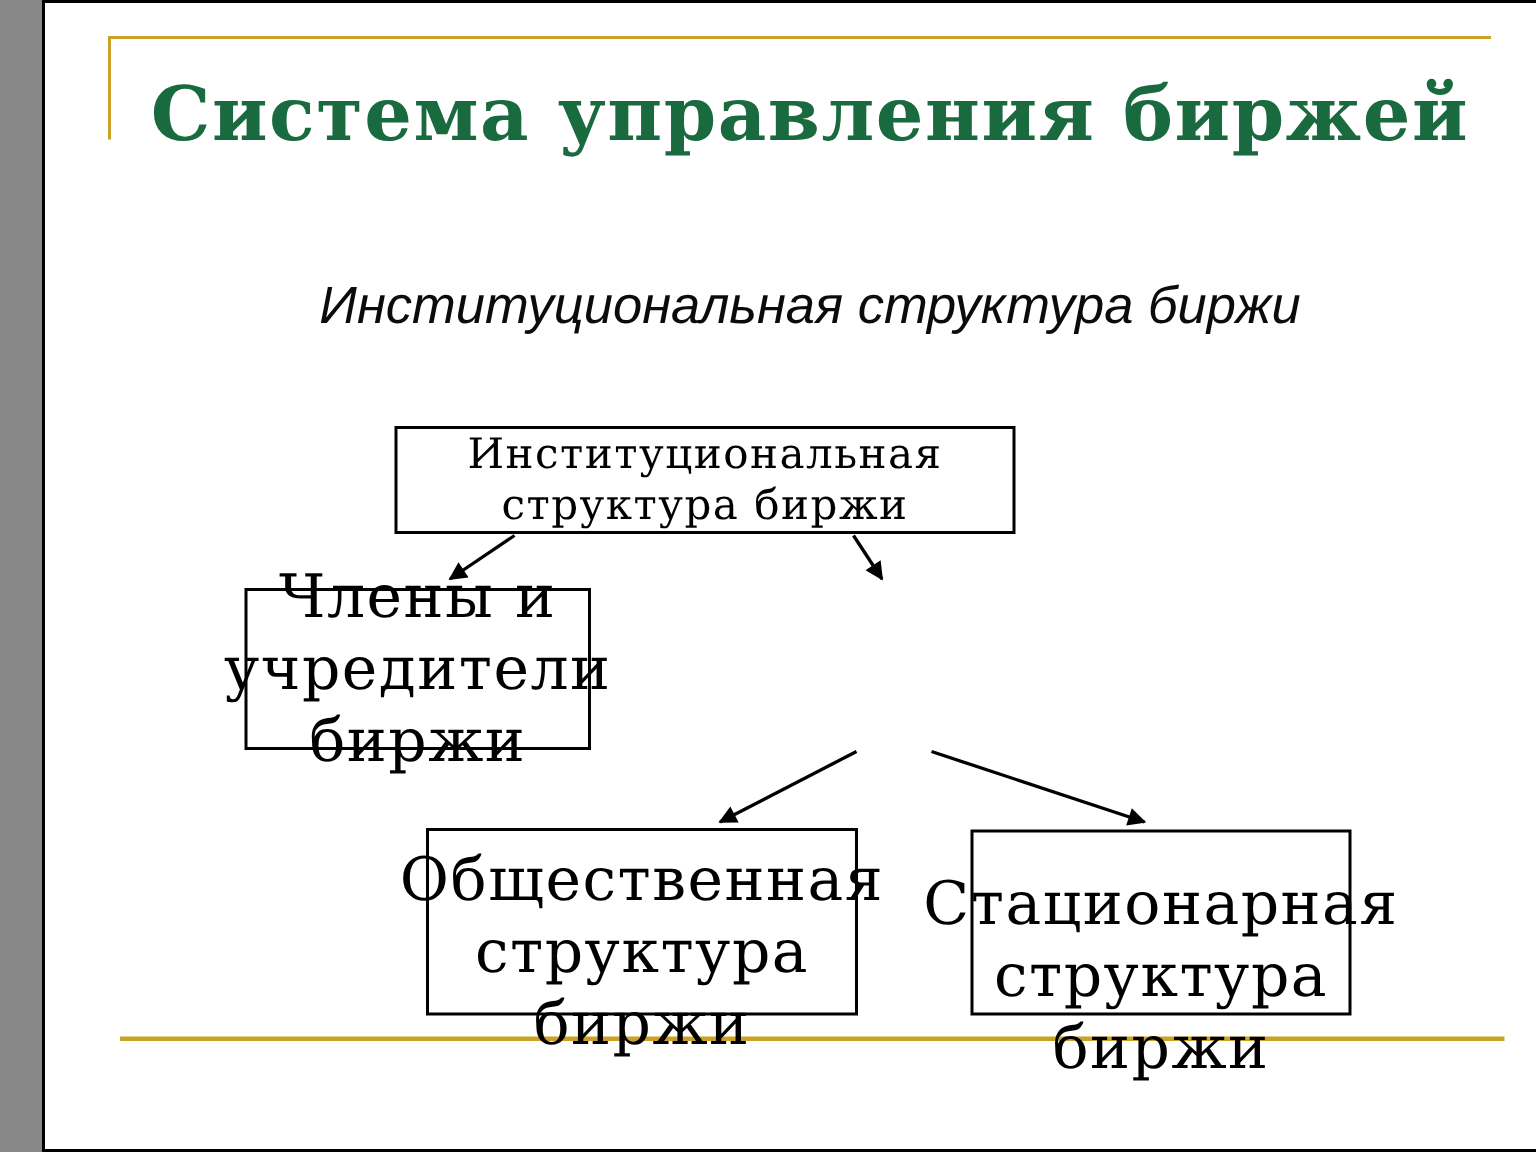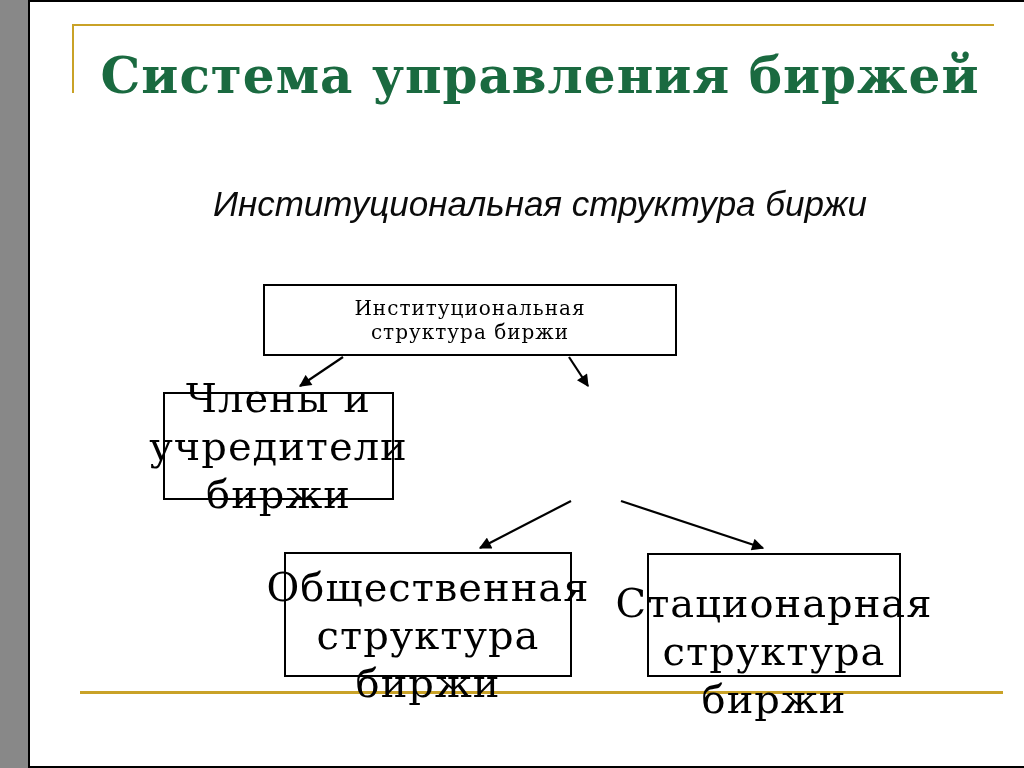--- a/index.html
+++ b/index.html
@@ -59,21 +59,21 @@
     align-items: center;
     justify-content: center;
     text-align: center;
     white-space: pre-line;
     font-family: "DejaVu Serif", "Liberation Serif", serif;
     font-size: 40px;
     line-height: 1.2;
     letter-spacing: 1px;
     color: #000;
   }
-  .node-root       { left: 233px; top: 282px; width: 414px; height: 72px;  font-size: 20px; }
+  .node-root       { left: 233px; top: 282px; width: 414px; height: 72px;  font-size: 28px; }
   .node-members    { left: 133px; top: 390px; width: 231px; height: 108px; }
   .node-organs     { left: 463px; top: 390px; width: 232px; height: 108px; }
   .node-public     { left: 254px; top: 550px; width: 288px; height: 125px; align-items: flex-start; padding-top: 9px; }
   .node-stationary { left: 617px; top: 551px; width: 254px; height: 124px; align-items: flex-start; padding-top: 24px; }
   
   .arrows {
     position: absolute; left: 0; top: 0;
     width: 1024px; height: 768px;
     pointer-events: none;
   }

